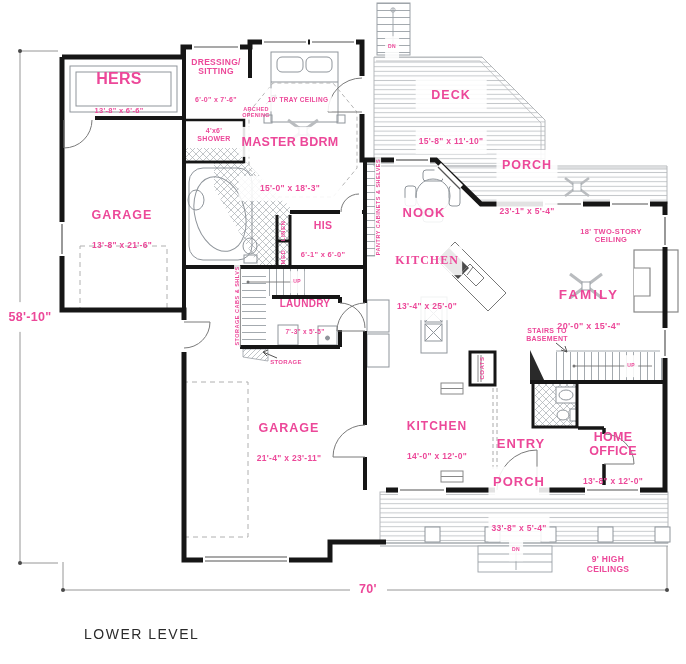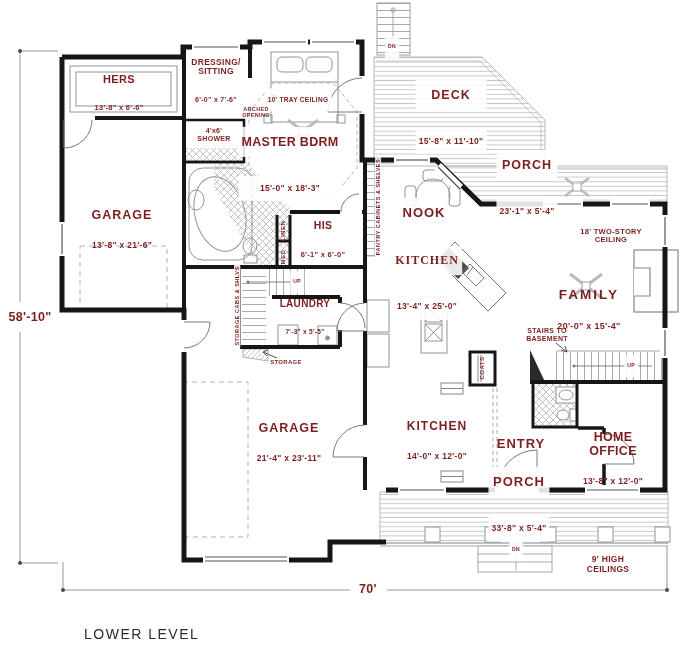--- a/index.html
+++ b/index.html
@@ -1,19 +1,19 @@
 <!DOCTYPE html>
 <html><head>
 <meta charset="utf-8">
 <style>
   html,body{margin:0;padding:0;background:#ffffff;}
   #stage{position:relative;width:686px;height:664px;background:#ffffff;overflow:hidden;
          font-family:"Liberation Sans", sans-serif;}
   #lines{position:absolute;left:0;top:0;}
-  .lb{position:absolute;transform:translate(-50%,-50%);text-align:center;color:#7f1d1d;
+  .lb{position:absolute;transform:translate(-50%,-50%);text-align:center;color:#ec4899;
       font-weight:bold;white-space:pre-line;line-height:1.12;letter-spacing:.3px;}
   .v{writing-mode:vertical-rl;transform:translate(-50%,-50%) rotate(180deg);letter-spacing:.5px;}
   .bg{background:rgba(255,255,255,.88);padding:8px 3px;}
   .rn{font-size:12px;}
   .rs{font-size:8.5px;margin-top:1px;}
   .footer{position:absolute;transform:translate(0,-50%);font-weight:400;color:#2b2b2b;
           font-size:14px;letter-spacing:1.5px;}
 </style>
 </head>
 <body>
@@ -229,21 +229,21 @@
         <path d="M340,303 A25,25 0 0 1 365,328"></path>
         <path d="M365,425 A32,32 0 0 0 333,457 M333,457 H365"></path>
         <path d="M341,212 A18,18 0 0 1 359,194"></path>
         <path d="M604,434 A30,30 0 0 1 634,464 M604,464 H634"></path>
         <path d="M497,490 A40,40 0 0 1 537,450 M537,450 V490"></path>
       </g>
     </g>
   </svg>
 
   <div class="lb" style="left:119px;top:93px;">
-    <div class="rn" style="font-size:11px;">HERS</div>
+    <div class="rn" style="font-size:16px;">HERS</div>
     <div class="rs" style="font-size:7.5px;">13'-8" x 6'-6"</div>
   </div>
   <div class="lb" style="left:216px;top:81px;">
     <div class="rn" style="font-size:8.5px;">DRESSING/
 SITTING</div>
     <div class="rs" style="font-size:7px;">6'-0" x 7'-6"</div>
   </div>
   <div class="lb" style="left:290px;top:164px;">
     <div class="rn bg" style="font-size:12.5px;">MASTER BDRM</div>
     <div class="rs bg">15'-0" x 18'-3"</div>

